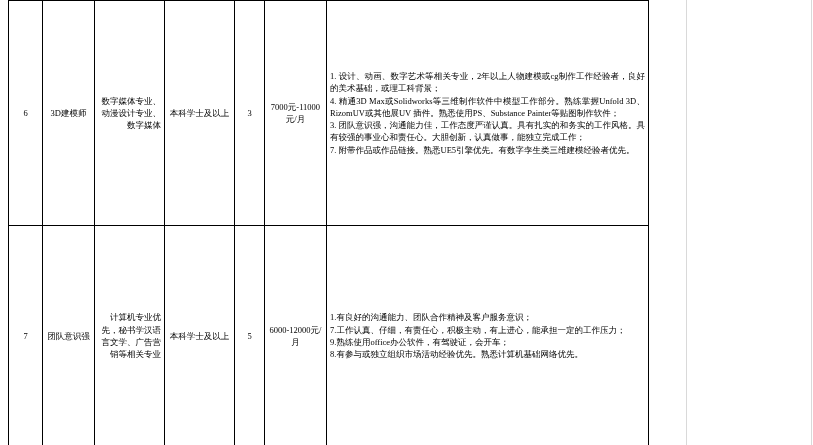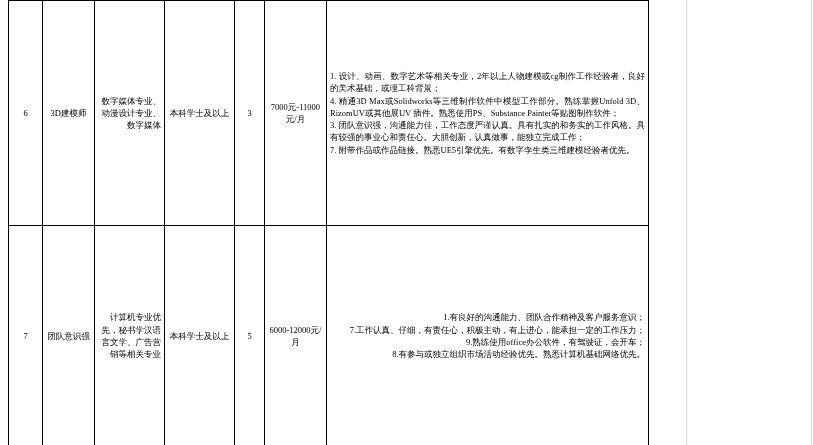--- a/index.html
+++ b/index.html
@@ -60,21 +60,21 @@
   td.cell-req {
     text-align: left;
     padding: 4px 8px 4px 6px;
   }
   td.cell-req .req-line {
     display: block;
     text-align: justify;
     text-justify: inter-ideograph;
   }
   td.cell-req .req-line.center {
-    text-align: right;
+    text-align: left;
   }
   .row-tall td { height: 220px; }
   .row-tall2 td { height: 216px; }
 
   
   .edge-rule {
     position: absolute;
     top: 0;
     width: 1px;
     height: 445px;

